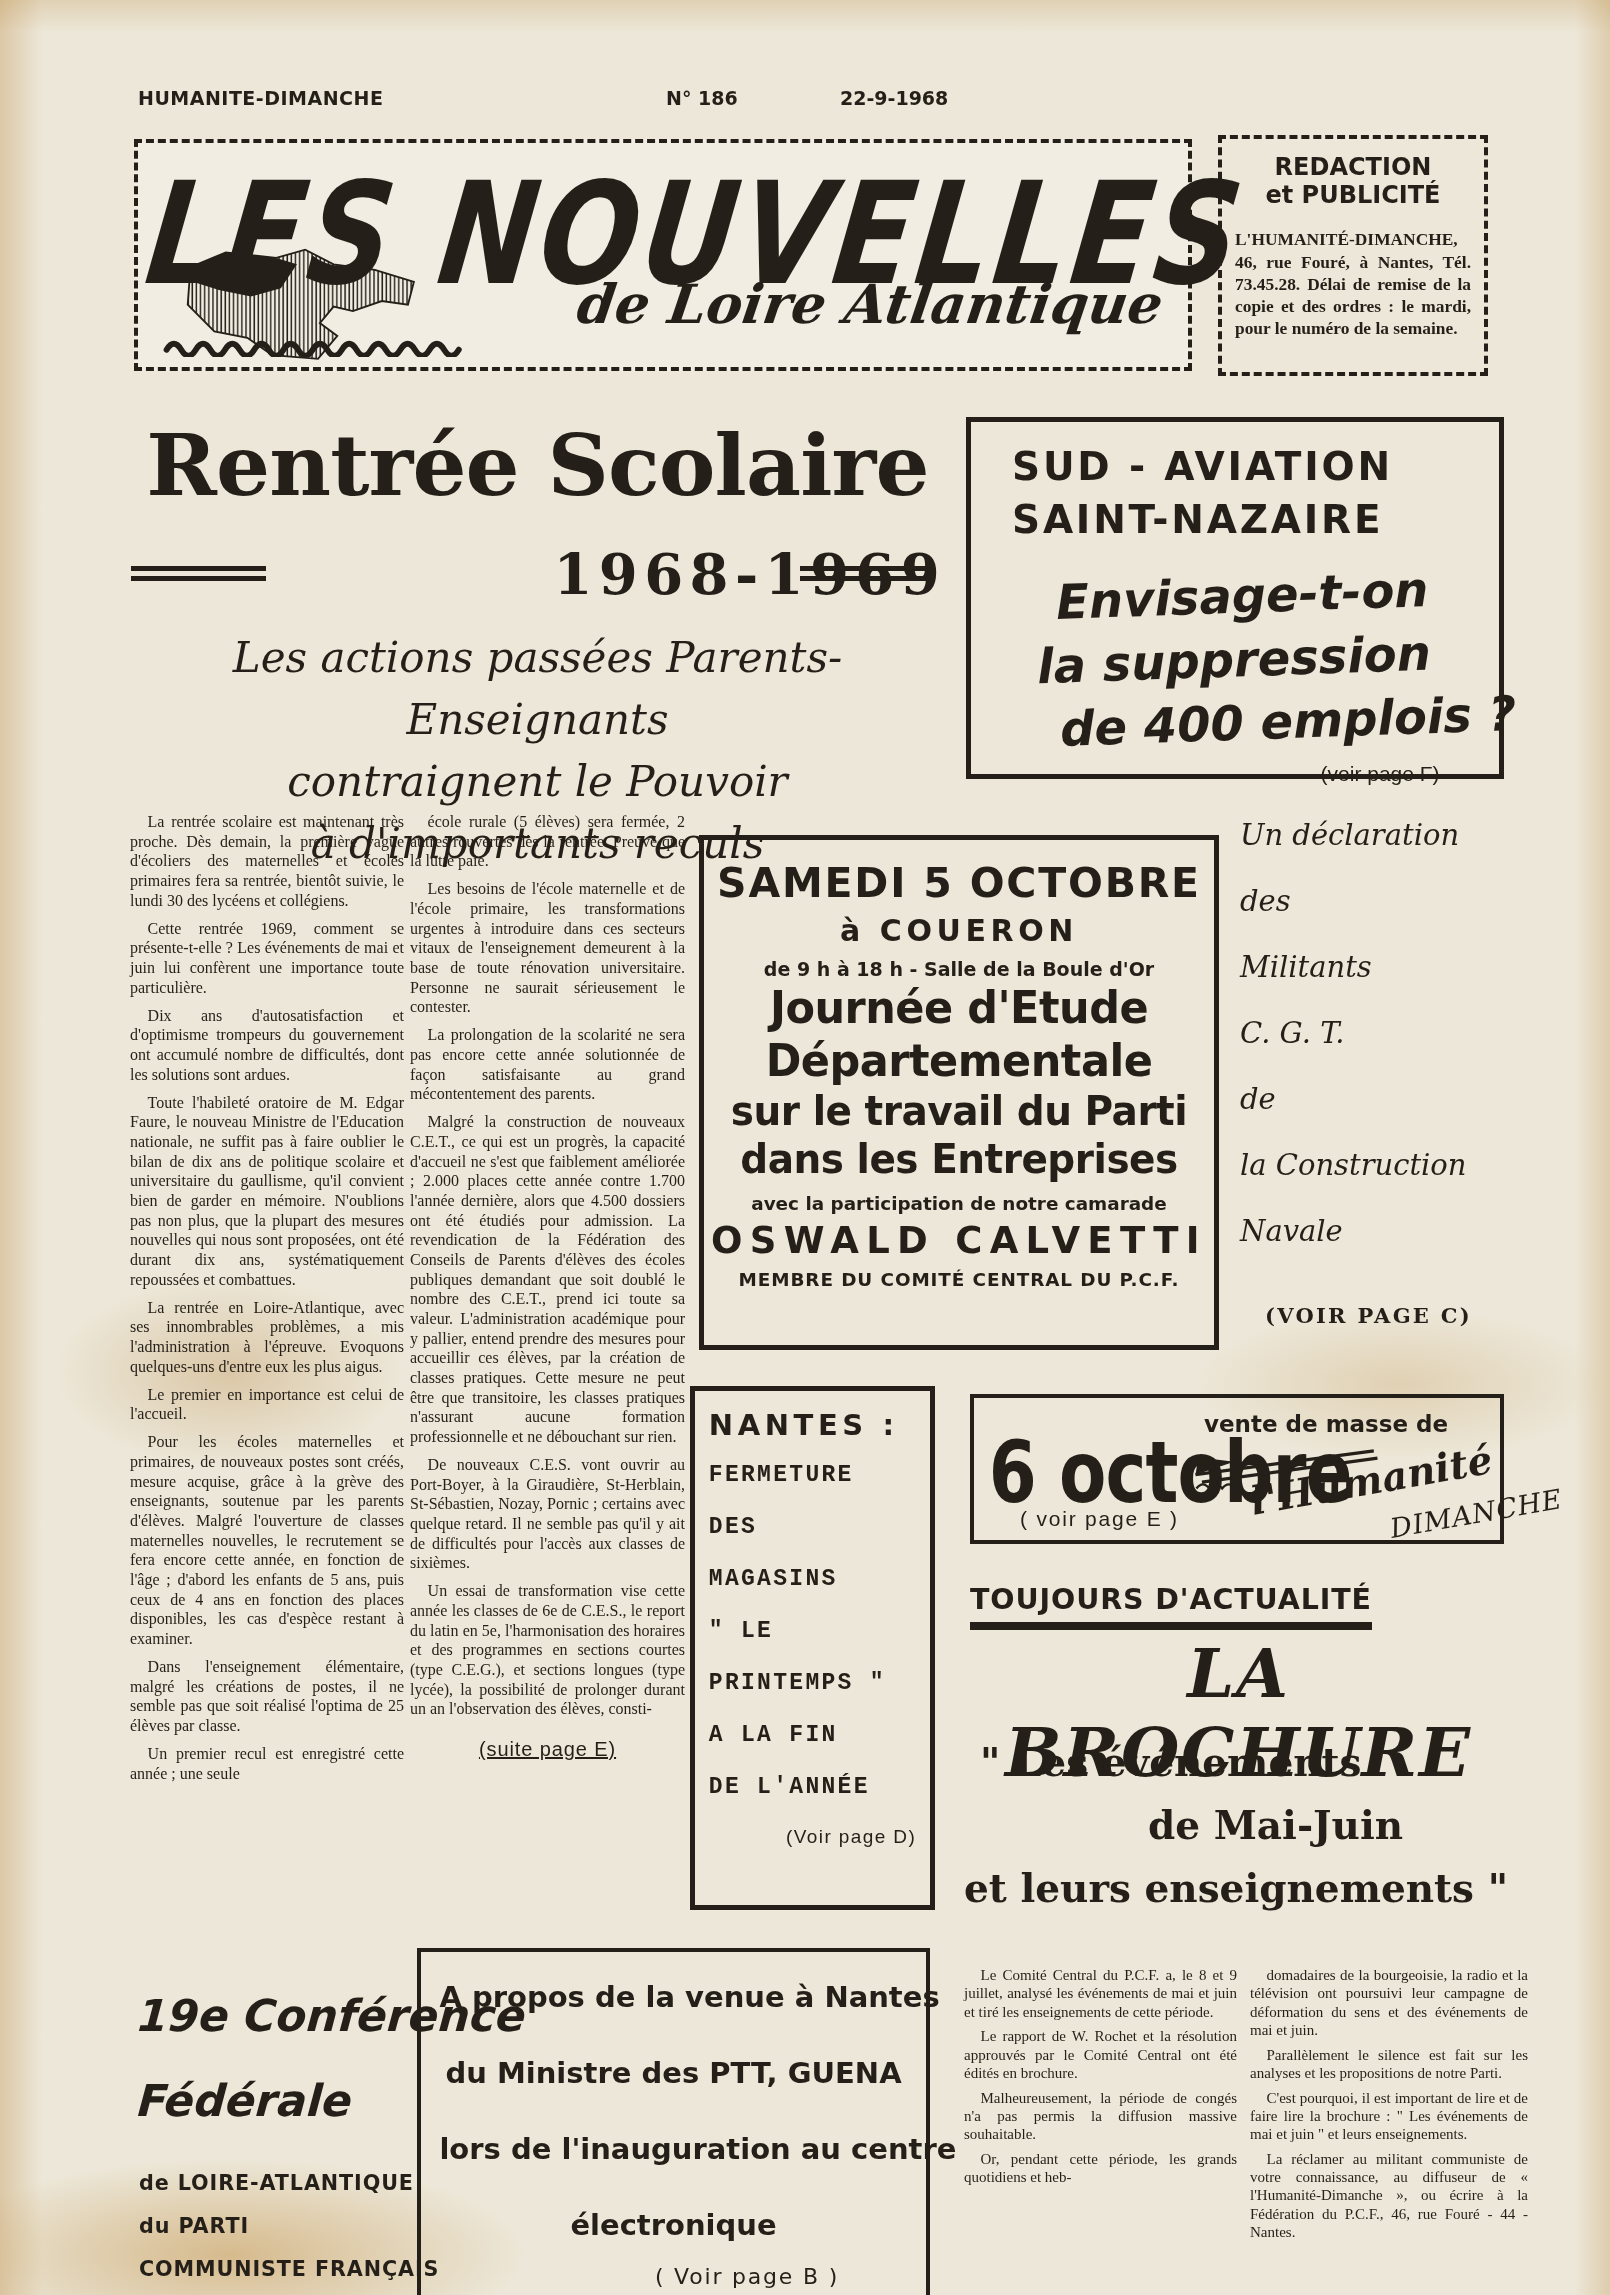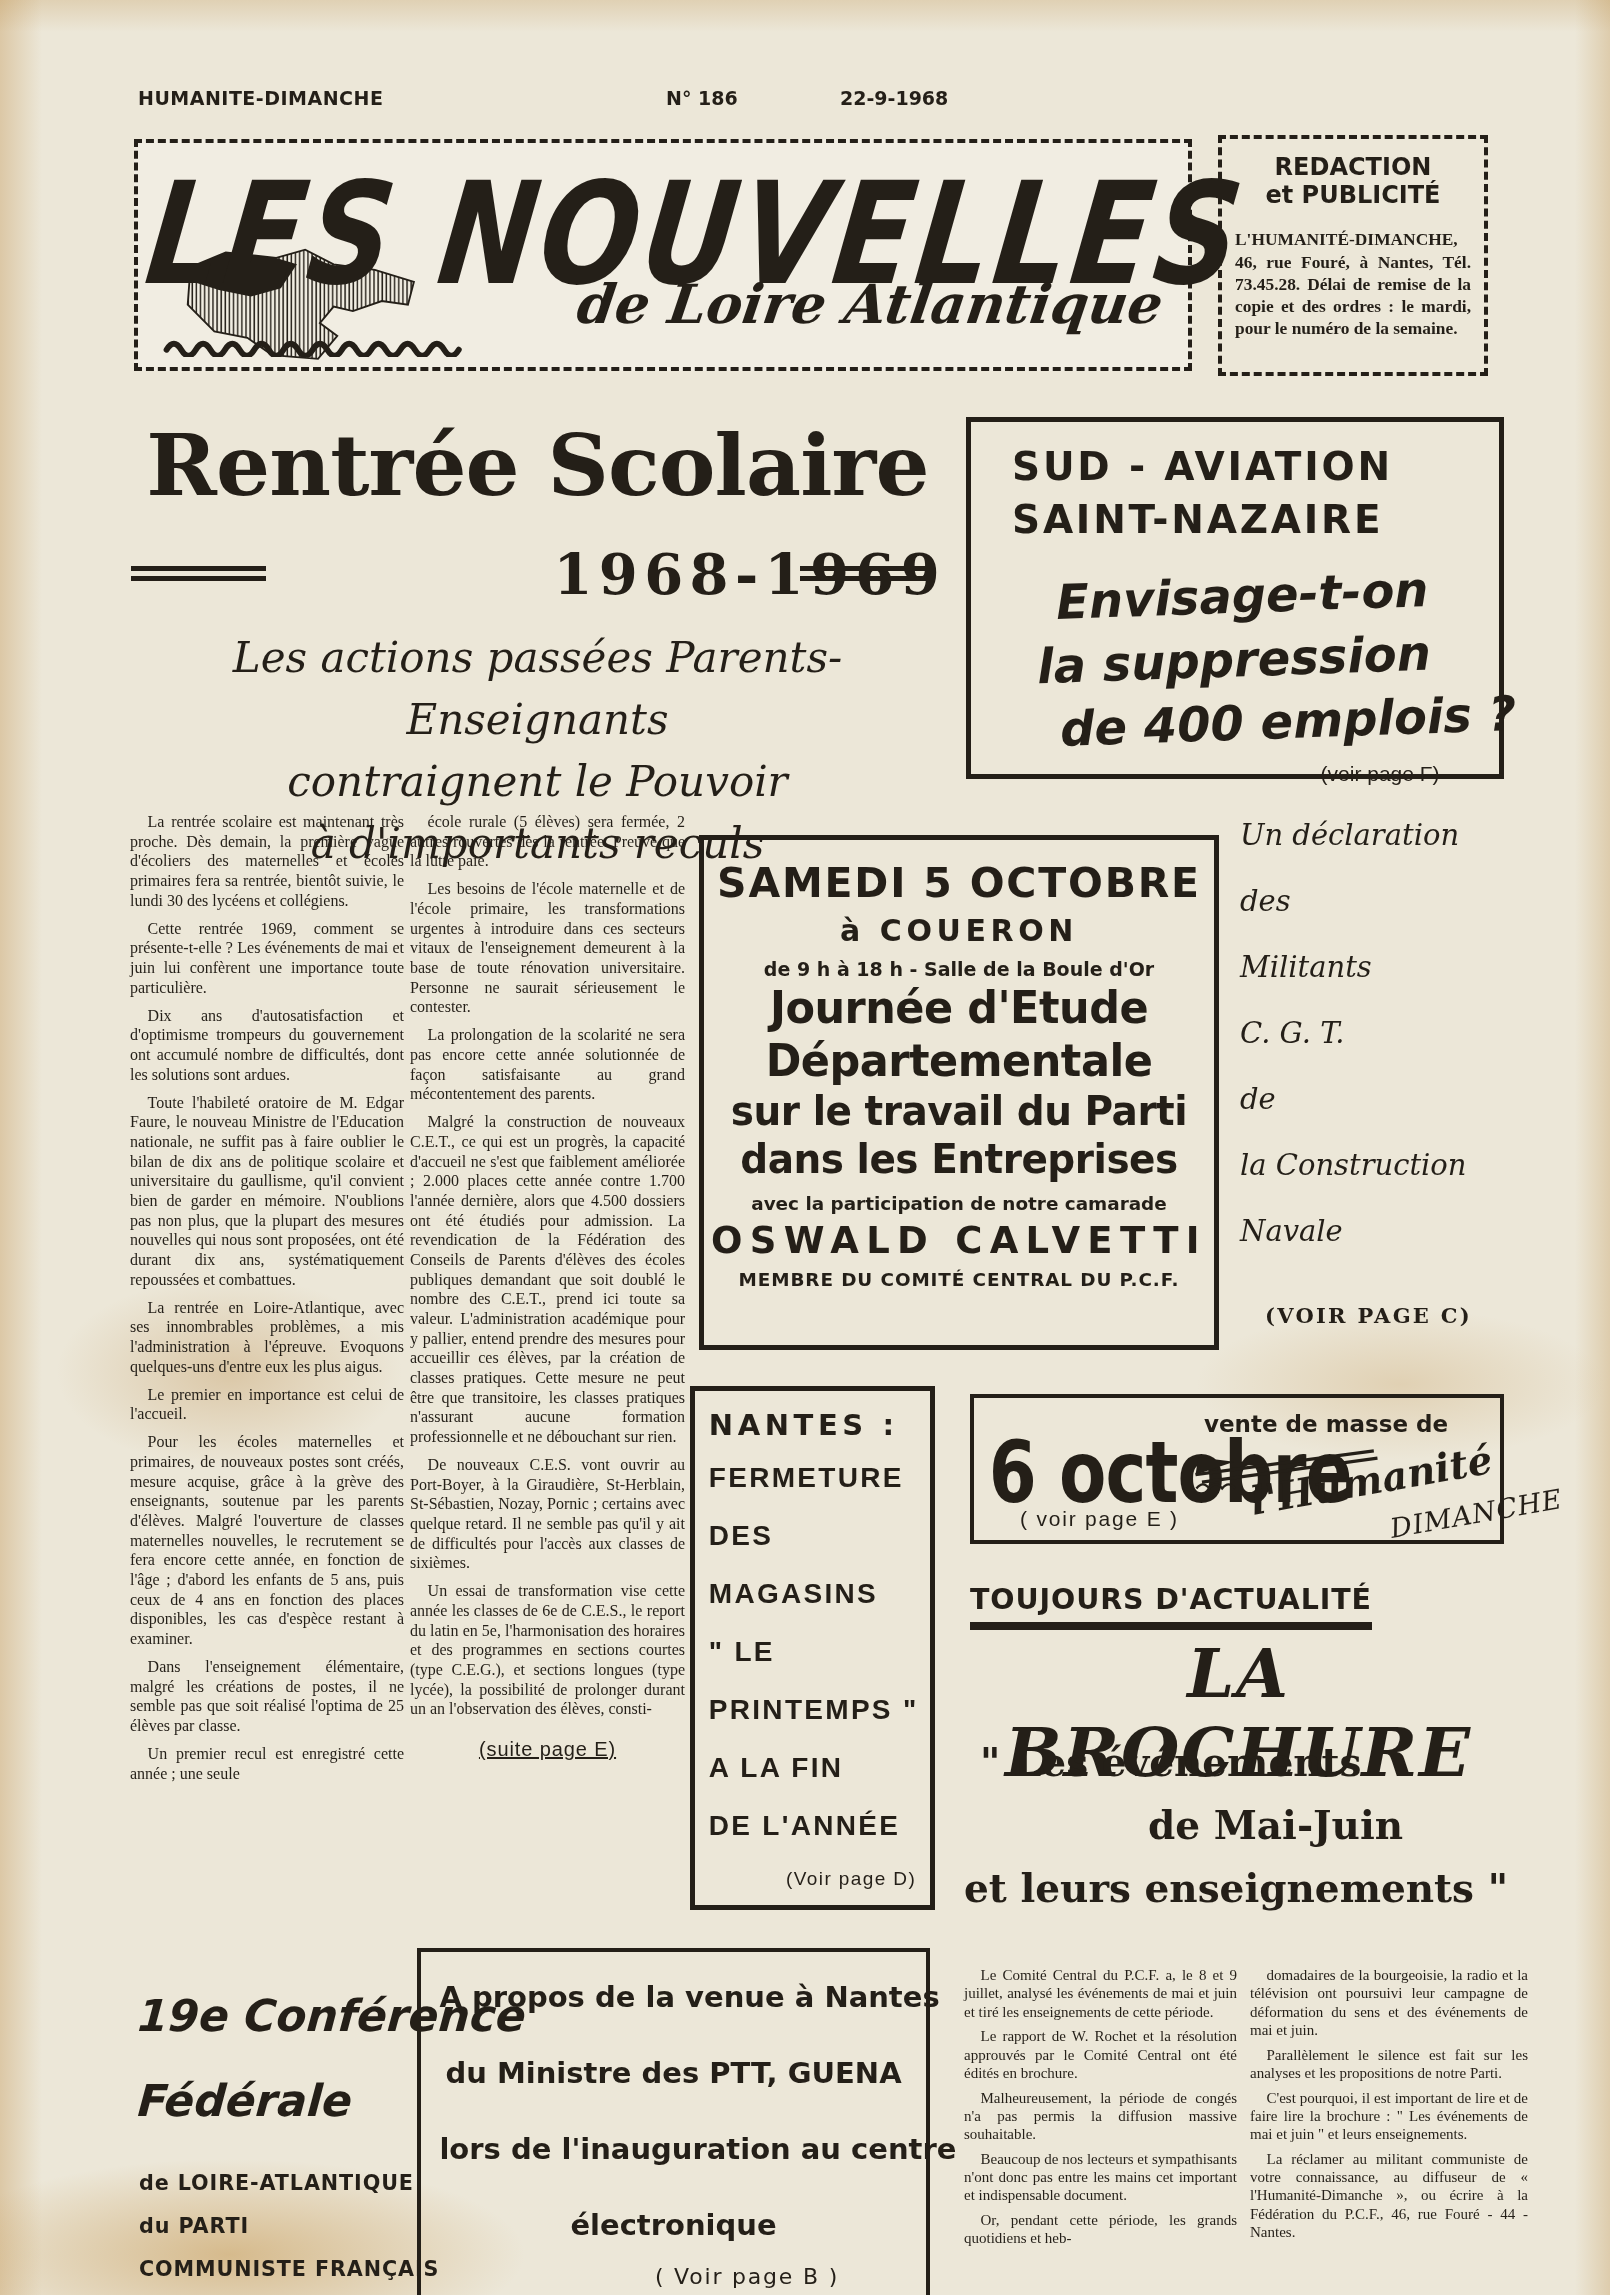--- a/index.html
+++ b/index.html
@@ -106,21 +106,21 @@
     font-family:"DejaVu Serif", serif; font-style:italic; font-size:29px;}
   #cgt p{margin:0 0 32px 0; white-space:nowrap;}
   #cgt-ref{position:absolute; left:1240px; top:1303px; width:257px; text-align:center;
     font-family:"DejaVu Serif", serif; font-weight:700; font-size:21px; letter-spacing:2.3px;}
 
   
   #nantes-box{position:absolute; left:690px; top:1386px; width:245px; height:524px;
     border:5.5px solid #241f18; box-sizing:border-box; padding:16.5px 13.8px;}
   #nantes-title{font-family:"DejaVu Sans", sans-serif; font-weight:800; font-size:29px;
     letter-spacing:4.6px; margin:0 0 20px 0;}
-  .nantes-line{font-family:Liberation Sans, sans-serif; font-weight:700; font-size:28px;
+  .nantes-line{font-family:Liberation Mono, monospace; font-weight:700; font-size:23px;
     letter-spacing:2.3px; margin:0 0 26px 0; white-space:nowrap;}
   #nantes-ref{margin-top:4.6px; text-align:right; font-family:"Liberation Sans", sans-serif;
     font-size:19px; letter-spacing:1.4px;}
 
   
   #oct-box{position:absolute; left:970px; top:1394px; width:534px; height:150px;
     border:4.6px solid #241f18; box-sizing:border-box;}
   #oct-date{position:absolute; left:14.7px; top:24px; font-family:"DejaVu Sans", sans-serif;
     font-weight:800; font-size:69px; letter-spacing:-0.9px; transform:scaleY(1.25);
     transform-origin:left top; white-space:nowrap;}
@@ -310,21 +310,20 @@
 
   <div id="kicker">TOUJOURS D'ACTUALITÉ</div>
   <h2 id="brochure-title">LA BROCHURE</h2>
   <div class="quote-line" id="quote-1">" Les événements</div>
   <div class="quote-line" id="quote-2">de Mai-Juin</div>
   <div class="quote-line" id="quote-3">et leurs enseignements "</div>
   <div class="broch-col" id="broch-col-1">
     <p>Le Comité Central du P.C.F. a, le 8 et 9 juillet, analysé les événements de mai et juin et tiré les enseignements de cette période.</p>
     <p>Le rapport de W. Rochet et la résolution approuvés par le Comité Central ont été édités en brochure.</p>
     <p>Malheureusement, la période de congés n'a pas permis la diffusion massive souhaitable.</p>
-    <p>Beaucoup de nos lecteurs et sympathisants n'ont donc pas entre les mains cet important et indispensable document.</p>
     <p>Or, pendant cette période, les grands quotidiens et heb-</p>
   </div>
   <div class="broch-col" id="broch-col-2">
     <p>domadaires de la bourgeoisie, la radio et la télévision ont poursuivi leur campagne de déformation du sens et des événements de mai et juin.</p>
     <p>Parallèlement le silence est fait sur les analyses et les propositions de notre Parti.</p>
     <p>C'est pourquoi, il est important de lire et de faire lire la brochure : " Les événements de mai et juin " et leurs enseignements.</p>
     <p>La réclamer au militant communiste de votre connaissance, au diffuseur de « l'Humanité-Dimanche », ou écrire à la Fédération du P.C.F., 46, rue Fouré - 44 - Nantes.</p>
   </div>
 
   <p class="conf-script" id="conf-line1">19e Conférence</p>

